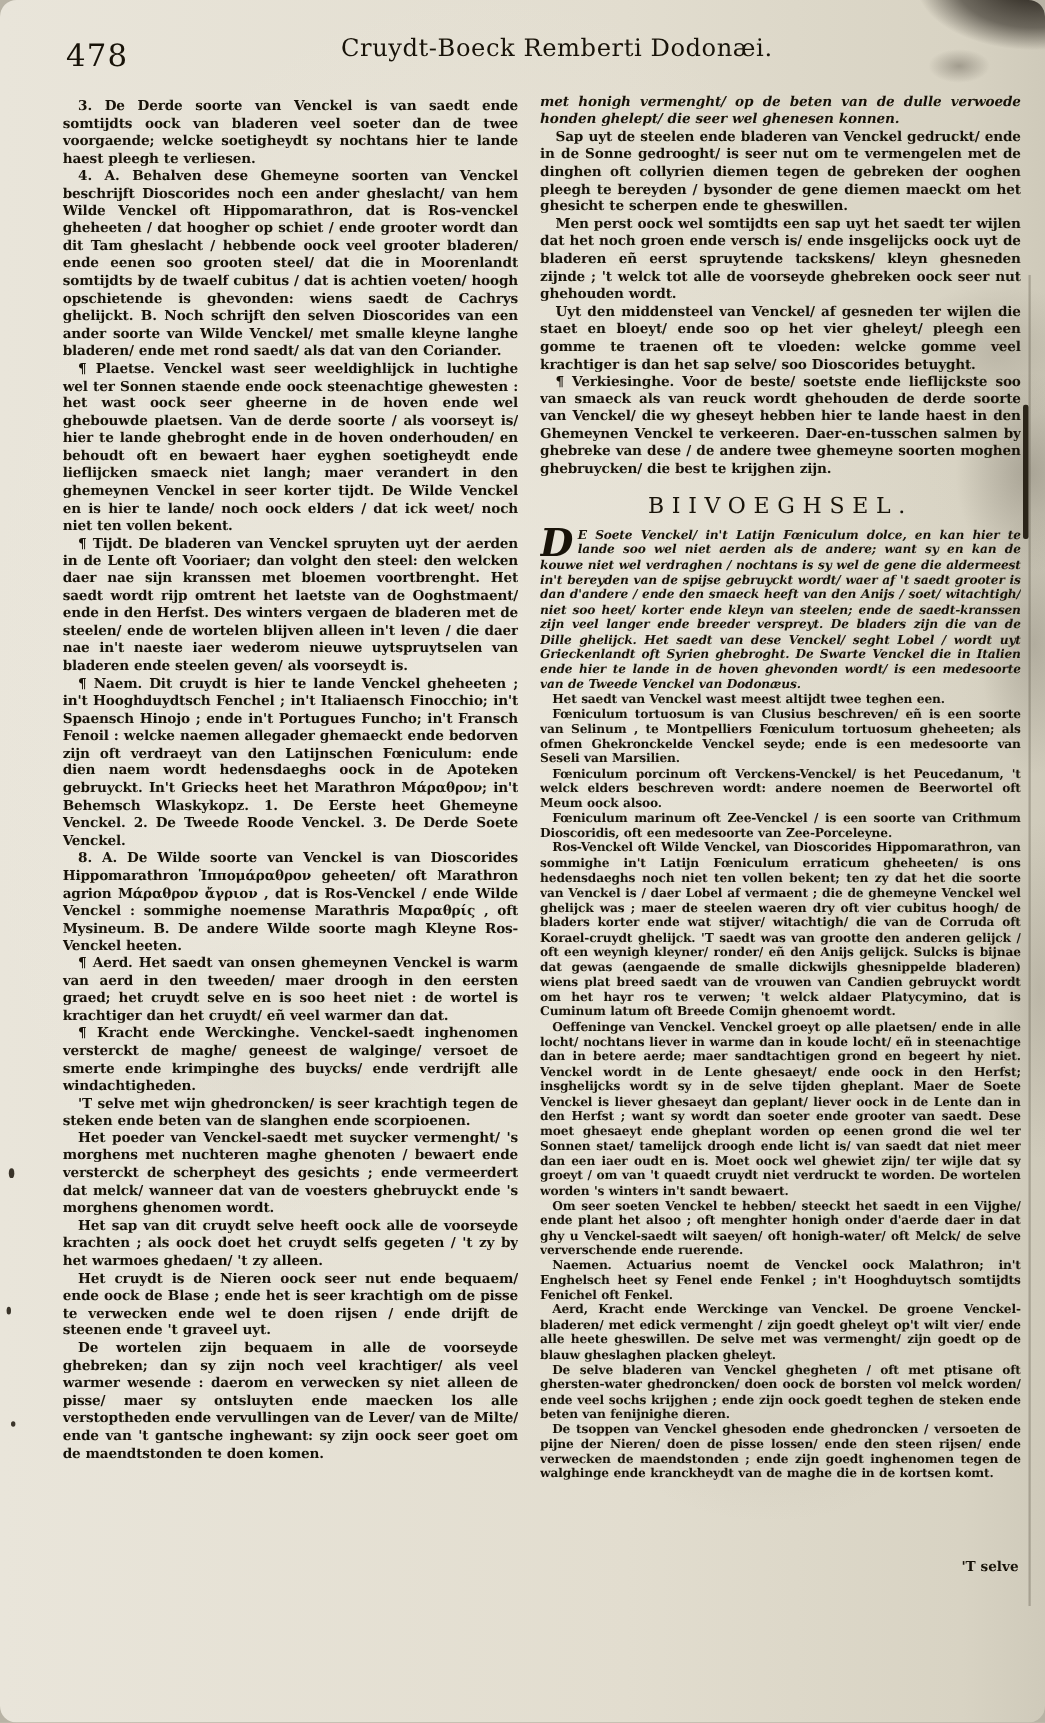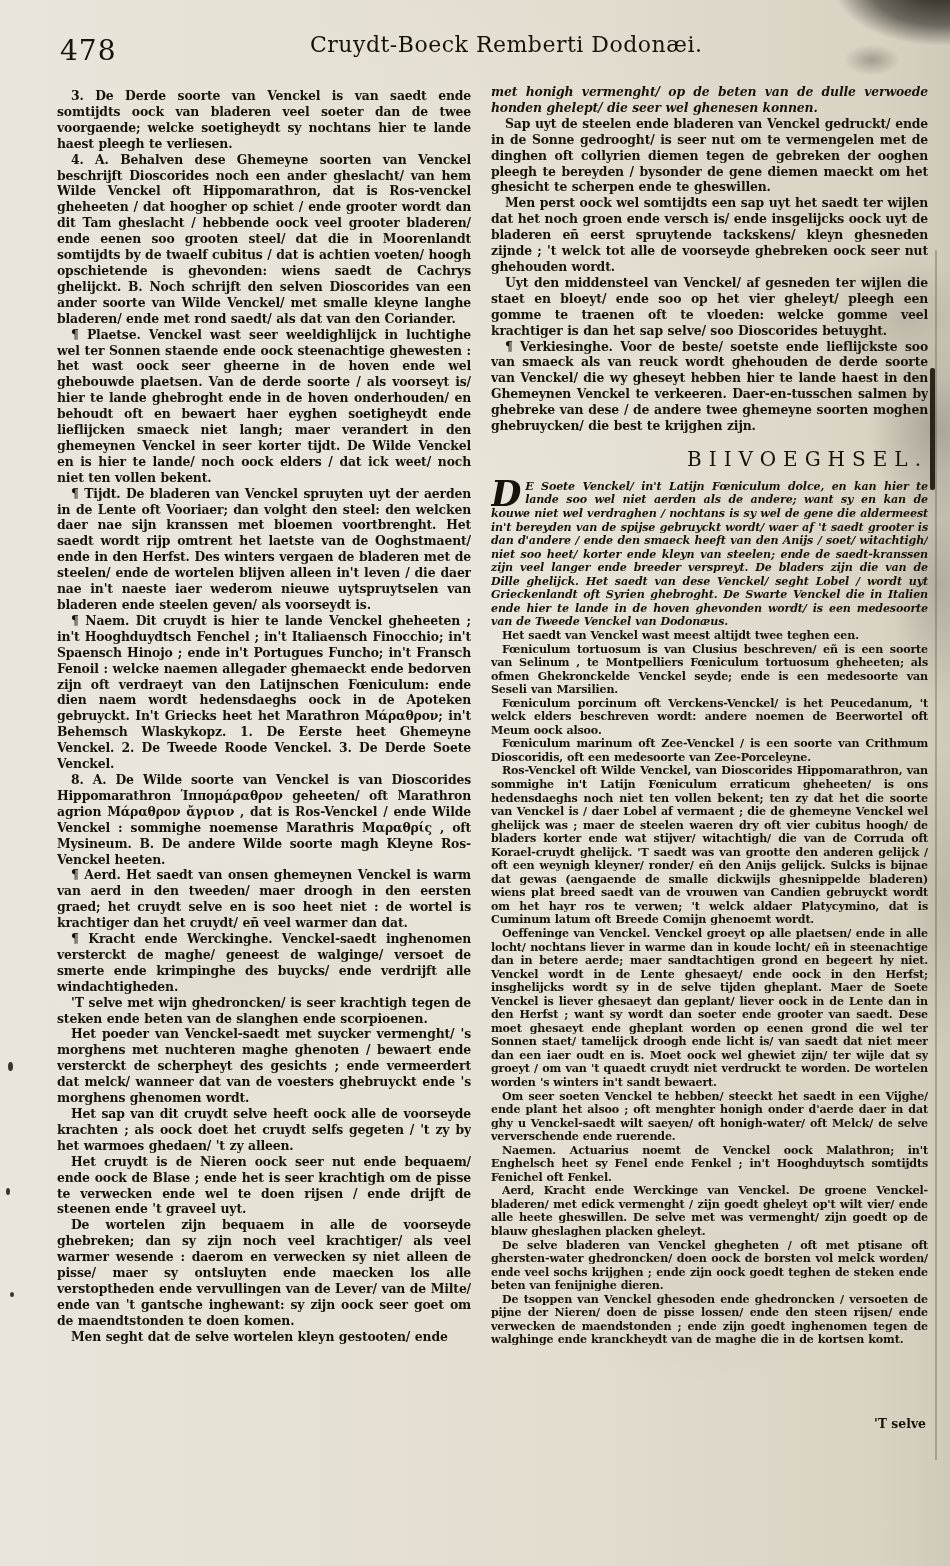--- a/index.html
+++ b/index.html
@@ -4,20 +4,21 @@
 <style>
   html,body{margin:0;padding:0;background:#b8b3a5;}
   .page{
     position:relative;width:950px;height:1566px;overflow:hidden;
     background:
       radial-gradient(ellipse 620px 900px at 46% 42%, rgba(240,237,228,.55), transparent 75%),
       linear-gradient(to right, #e9e5da 0%, #e2ddcf 60%, #d8d3c3 92%, #cfcaba 100%);
     background-color:#e0dbcc;
     font-family:"DejaVu Serif", serif;
     color:#181309;
+    border-radius:15px;
   }
   .stains{
     position:absolute;inset:0;pointer-events:none;
     background:
       radial-gradient(ellipse 150px 85px at 99% -1%, rgba(25,20,14,.96), rgba(25,20,14,.55) 48%, transparent 72%),
       radial-gradient(ellipse 95px 130px at 935px 430px, rgba(105,100,88,.38), transparent 70%),
       radial-gradient(ellipse 70px 170px at 940px 585px, rgba(115,110,98,.32), transparent 70%),
       radial-gradient(ellipse 120px 90px at 905px 320px, rgba(125,120,106,.28), transparent 70%),
       radial-gradient(ellipse 60px 220px at 945px 900px, rgba(120,114,100,.22), transparent 70%),
       radial-gradient(ellipse 260px 180px at 240px 980px, rgba(150,143,126,.10), transparent 70%),
@@ -35,21 +36,21 @@
   .running-title{position:absolute;left:310px;top:32px;width:600px;text-align:left;font-size:22px;font-weight:400;letter-spacing:.5px;}
 
   .body-text p{margin:0;text-align:justify;font-weight:700;letter-spacing:-.15px;word-spacing:.4px;}
   .body-text p.ind{text-indent:14px;}
   .body-text p.flush{text-indent:0;font-style:italic;}
 
   .col-left{position:absolute;left:57px;top:88px;width:414px;height:1376px;
     font-size:12.4px;line-height:15.9px;overflow:hidden;}
   .col-right{position:absolute;left:491px;top:84px;width:437px;height:1392px;overflow:hidden;}
   .col-right-top{font-size:12.4px;line-height:15.9px;}
-  .supp-heading{text-align:right;font-weight:400;letter-spacing:7px;font-size:20px;
+  .supp-heading{text-align:center;font-weight:400;letter-spacing:7px;font-size:20px;
     margin:13px 0 9px 0;white-space:nowrap;}
   .col-right-supp{font-size:11.1px;line-height:13.55px;}
   .col-right-supp p.ind{text-indent:11px;}
   .dropcap{float:left;font-size:35px;line-height:26px;font-weight:700;padding:1px 4px 0 0;}
   .catchword{position:absolute;right:24px;top:1416px;font-size:12.4px;font-weight:700;}
 </style>
 </head>
 <body>
 
 <div class="page">
@@ -71,21 +72,20 @@
       <p class="ind"><span>¶  Tijdt. De bladeren van Venckel spruyten uyt der aerden in de Lente oft Vooriaer; dan volght den steel: den welcken daer nae sijn kranssen met bloemen voortbrenght. Het saedt wordt rijp omtrent het laetste van de Ooghstmaent/ ende in den Herfst. Des winters vergaen de bladeren met de steelen/ ende de wortelen blijven alleen in't leven / die daer nae in't naeste iaer wederom nieuwe uytspruytselen van bladeren ende steelen geven/ als voorseydt is.</span></p>
       <p class="ind"><span>¶  Naem. Dit cruydt is hier te lande Venckel gheheeten ; in't Hooghduydtsch Fenchel ; in't Italiaensch Finocchio; in't Spaensch Hinojo ; ende in't Portugues Funcho; in't Fransch Fenoil : welcke naemen allegader ghemaeckt ende bedorven zijn oft verdraeyt van den Latijnschen Fœniculum: ende dien naem wordt hedensdaeghs oock in de Apoteken gebruyckt. In't Griecks heet het Marathron Μάραθρον; in't Behemsch Wlaskykopz. 1. De Eerste heet Ghemeyne Venckel. 2. De Tweede Roode Venckel. 3. De Derde Soete Venckel.</span></p>
       <p class="ind"><span>8. A. De Wilde soorte van Venckel is van Dioscorides Hippomarathron Ἱππομάραθρον geheeten/ oft Marathron agrion Μάραθρον ἄγριον , dat is Ros-Venckel / ende Wilde Venckel : sommighe noemense Marathris Μαραθρίς , oft Mysineum. B. De andere Wilde soorte magh Kleyne Ros-Venckel heeten.</span></p>
       <p class="ind"><span>¶  Aerd. Het saedt van onsen ghemeynen Venckel is warm van aerd in den tweeden/ maer droogh in den eersten graed; het cruydt selve en is soo heet niet : de wortel is krachtiger dan het cruydt/ eñ veel warmer dan dat.</span></p>
       <p class="ind"><span>¶  Kracht ende Werckinghe. Venckel-saedt inghenomen versterckt de maghe/ geneest de walginge/ versoet de smerte ende krimpinghe des buycks/ ende verdrijft alle windachtigheden.</span></p>
       <p class="ind"><span>'T selve met wijn ghedroncken/ is seer krachtigh tegen de steken ende beten van de slanghen ende scorpioenen.</span></p>
       <p class="ind"><span>Het poeder van Venckel-saedt met suycker vermenght/ 's morghens met nuchteren maghe ghenoten / bewaert ende versterckt de scherpheyt des gesichts ; ende vermeerdert dat melck/ wanneer dat van de voesters ghebruyckt ende 's morghens ghenomen wordt.</span></p>
       <p class="ind"><span>Het sap van dit cruydt selve heeft oock alle de voorseyde krachten ; als oock doet het cruydt selfs gegeten / 't zy by het warmoes ghedaen/ 't zy alleen.</span></p>
       <p class="ind"><span>Het cruydt is de Nieren oock seer nut ende bequaem/ ende oock de Blase ; ende het is seer krachtigh om de pisse te verwecken ende wel te doen rijsen / ende drijft de steenen ende 't graveel uyt.</span></p>
       <p class="ind"><span>De wortelen zijn bequaem in alle de voorseyde ghebreken; dan sy zijn noch veel krachtiger/ als veel warmer wesende : daerom en verwecken sy niet alleen de pisse/ maer sy ontsluyten ende maecken los alle verstoptheden ende vervullingen van de Lever/ van de Milte/ ende van 't gantsche inghewant: sy zijn oock seer goet om de maendtstonden te doen komen.</span></p>
-      <p class="ind"><span>Men seght dat de selve wortelen kleyn gestooten/ ende</span></p>
     </div>
 
   <div class="col-right">
     <div class="col-right-top body-text">
 
     <p class="flush"><span>met honigh vermenght/ op de beten van de dulle verwoede honden ghelept/ die seer wel ghenesen konnen.</span></p>
         <p class="ind"><span>Sap uyt de steelen ende bladeren van Venckel gedruckt/ ende in de Sonne gedrooght/ is seer nut om te vermengelen met de dinghen oft collyrien diemen tegen de gebreken der ooghen pleegh te bereyden / bysonder de gene diemen maeckt om het ghesicht te scherpen ende te gheswillen.</span></p>
         <p class="ind"><span>Men perst oock wel somtijdts een sap uyt het saedt ter wijlen dat het noch groen ende versch is/ ende insgelijcks oock uyt de bladeren eñ eerst spruytende tackskens/ kleyn ghesneden zijnde ; 't welck tot alle de voorseyde ghebreken oock seer nut ghehouden wordt.</span></p>
         <p class="ind"><span>Uyt den middensteel van Venckel/ af gesneden ter wijlen die staet en bloeyt/ ende soo op het vier gheleyt/ pleegh een gomme te traenen oft te vloeden: welcke gomme veel krachtiger is dan het sap selve/ soo Dioscorides betuyght.</span></p>
         <p class="ind"><span>¶  Verkiesinghe. Voor de beste/ soetste ende lieflijckste soo van smaeck als van reuck wordt ghehouden de derde soorte van Venckel/ die wy gheseyt hebben hier te lande haest in den Ghemeynen Venckel te verkeeren. Daer-en-tusschen salmen by ghebreke van dese / de andere twee ghemeyne soorten moghen ghebruycken/ die best te krijghen zijn.</span></p>

